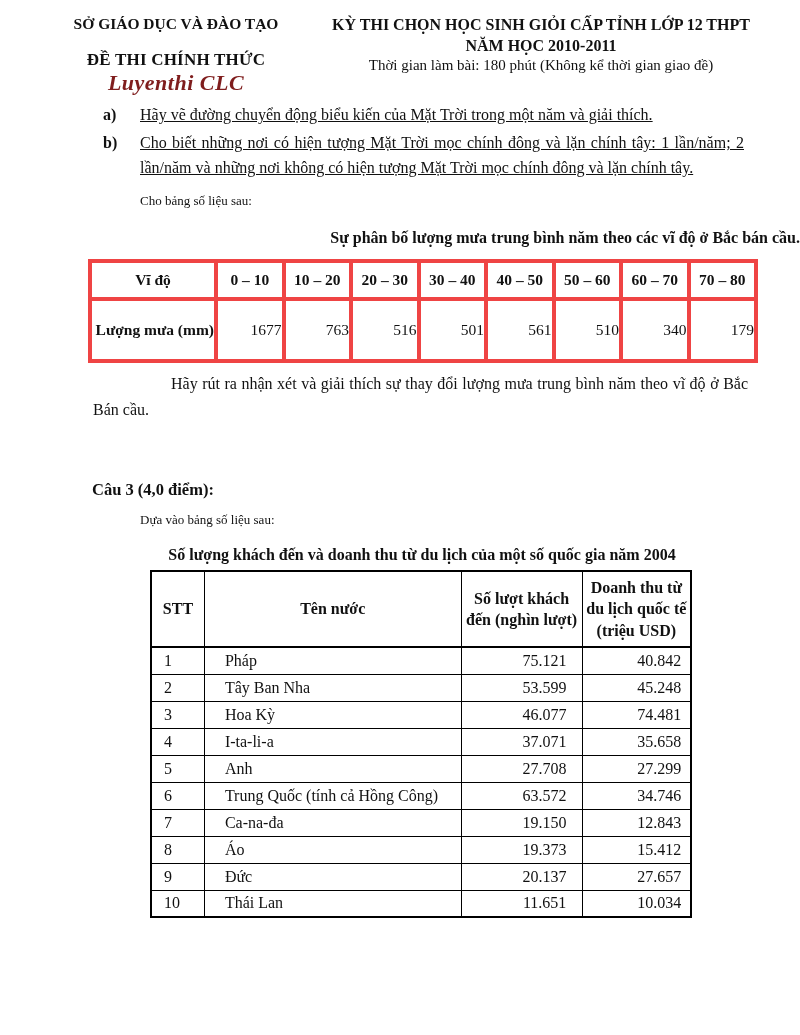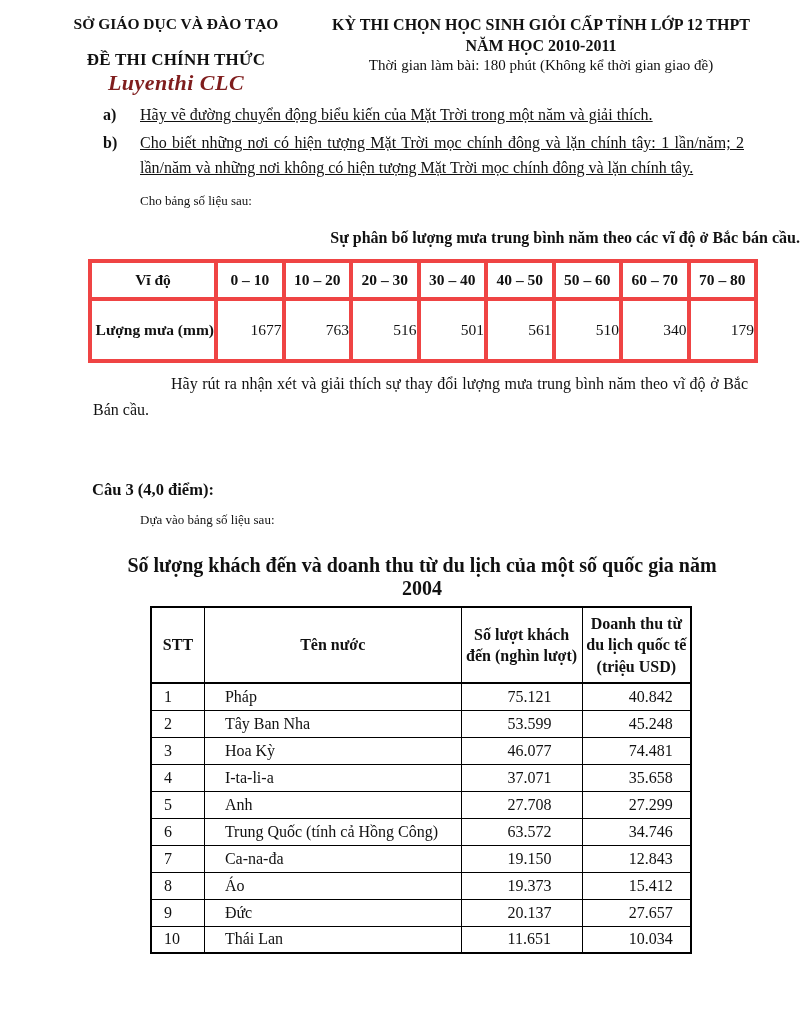--- a/index.html
+++ b/index.html
@@ -26,42 +26,42 @@
   .q1-heading { margin-top:22px; }
   .q-list { margin:8px 56px 0 103px; }
   .q-item { display:flex; font-size:16px; line-height:1.6; margin-top:2px; }
   .q-item-label { font-weight:bold; width:37px; flex-shrink:0; }
   .q-item-text { flex:1; text-align:justify;text-decoration:underline; }
   .q2-heading { margin-top:46px; }
   .q3-heading { margin-top:58px; }
   .intro-line { font-size:13px; margin:12px 0 0 140px; }
   .tbl1-title { font-weight:bold; font-size:16px; text-align:right; margin-top:20px; }
   .tbl2-title-wrap { margin-left:112px; width:620px; text-align:center; }
-  .tbl2-title { font-weight:bold; font-size:20px; margin-top:26px; }
+  .tbl2-title { font-weight:bold; font-size:16px; margin-top:18px; }
   
   .tbl1 { border-collapse:collapse; margin:12px 0 0 88px; table-layout:fixed; width:670px; }
   .tbl1 td { border:4px solid #ef4444; text-align:center; font-size:15.5px; vertical-align:middle; }
   .tbl1 { border:2px solid #000; }
   .tbl1 .hrow td { font-weight:bold; height:38px; }
   .tbl1 .drow td { height:62px;text-align:right; }
   .tbl1 .lbl { width:126px; font-weight:bold; }
   
   .note { font-size:16px; line-height:1.6; margin:8px 52px 0 93px; text-indent:78px; text-align:justify; }
   
   .tbl2 { border-collapse:collapse; margin:6px 0 0 150px; table-layout:fixed; width:542px; border:2px solid #000; }
   .tbl2 td { border:1px solid #000; font-size:16px; vertical-align:middle; }
   .tbl2 .hrow td { font-weight:bold; text-align:center; padding:3px 2px; height:76px; line-height:1.35; border-bottom:2px solid #000; }
   .tbl2 .c-stt { width:52px; }
   .tbl2 .c-country { width:250px; }
   .tbl2 .c-visitors { width:118px; }
   .tbl2 .c-revenue { width:106px; }
   .tbl2 .drow td { height:27px; }
   .tbl2 .drow .c-stt { padding-left:12px; }
   .tbl2 .drow .c-country { padding-left:20px; }
-  .tbl2 .drow .c-visitors, .tbl2 .drow .c-revenue { text-align:left;padding-left:46px; }
+  .tbl2 .drow .c-visitors, .tbl2 .drow .c-revenue { text-align:center;padding-left:46px; }
 </style>
 </head>
 <body>
 
 <div class="page">
 
   <div class="hdr">
     <div class="hdr-left">
       <div class="org1">SỞ GIÁO DỤC VÀ ĐÀO TẠO</div>
       <div class="exam-official">ĐỀ THI CHÍNH THỨC</div>

